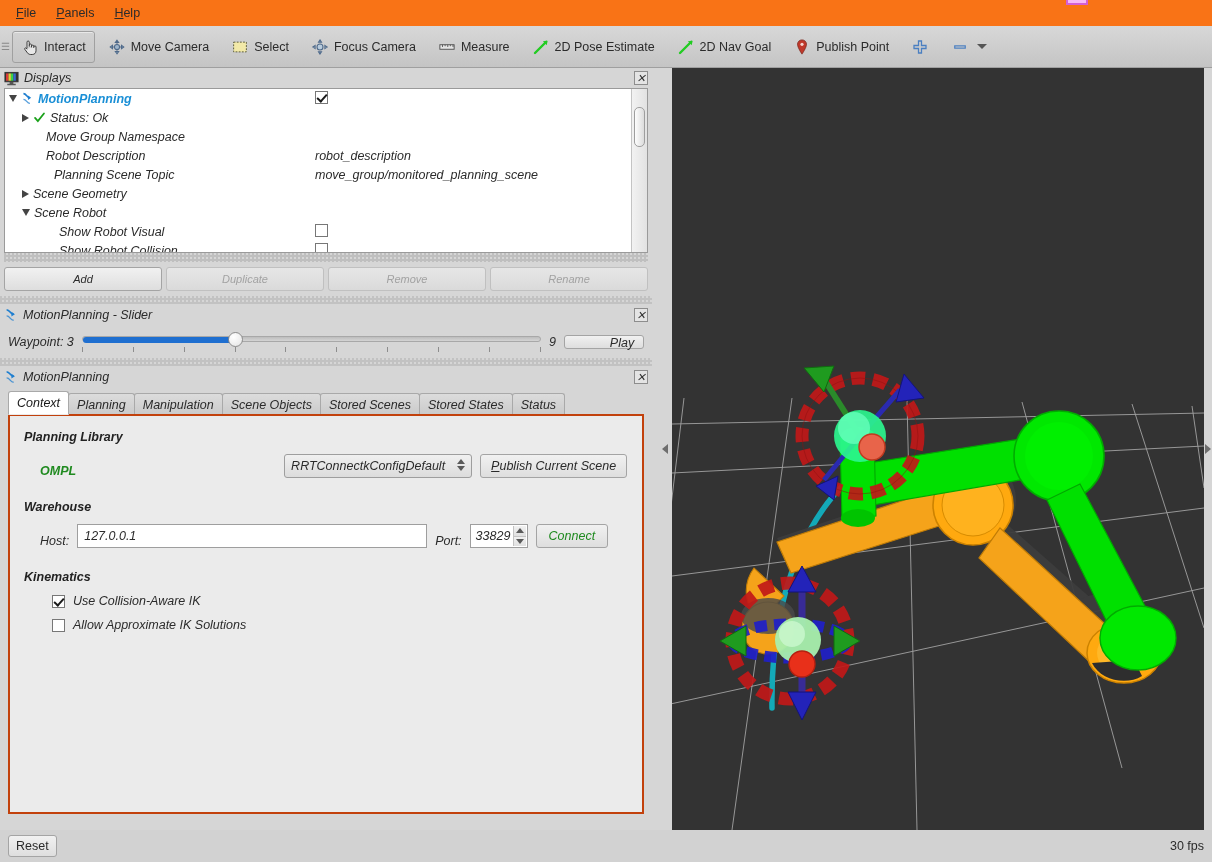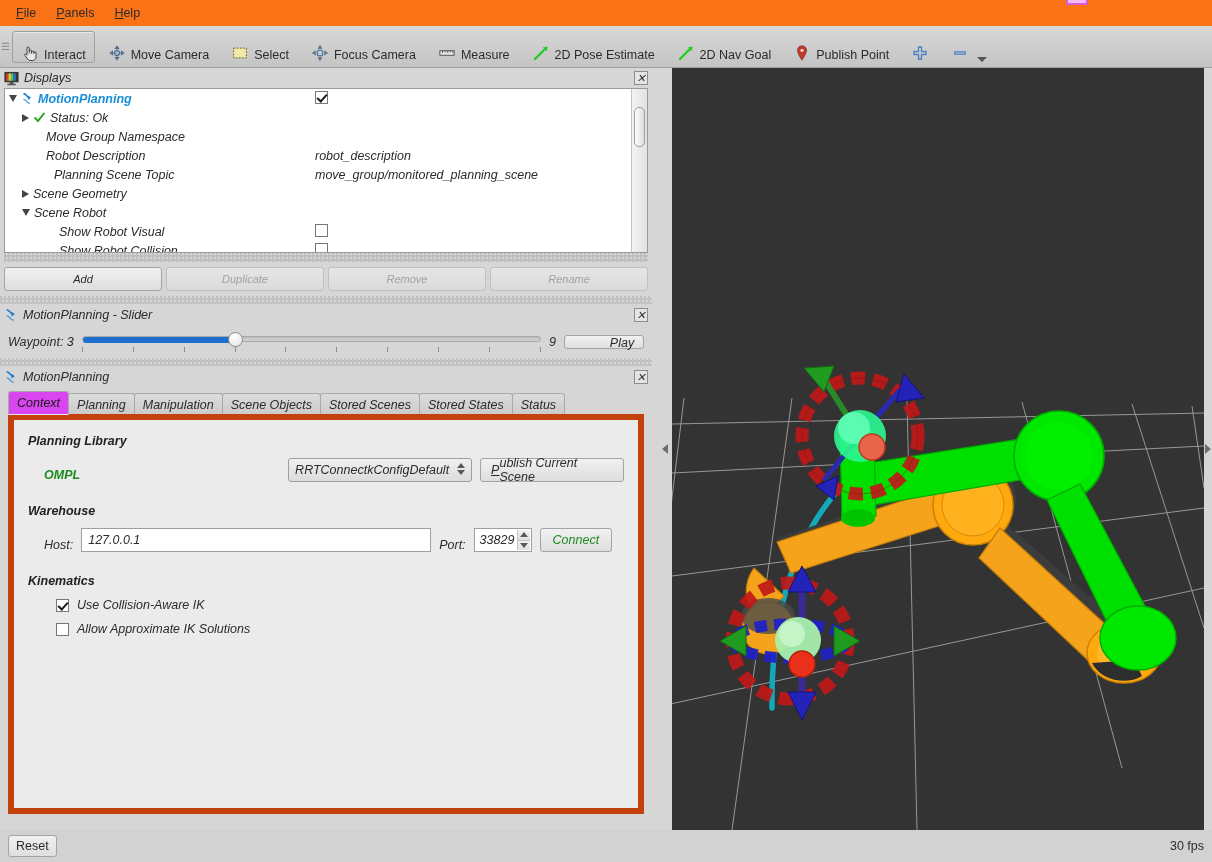--- a/index.html
+++ b/index.html
@@ -31,21 +31,21 @@
     position: absolute; left: 0; top: 26px; width: 1212px; height: 42px;
     background: linear-gradient(to bottom,#d8d8d8 0%,#cdcdcd 55%,#c4c4c4 100%);
     border-bottom: 1px solid #9f9f9f;
     display: flex; align-items: center;
   }
   .tb-grip {
     width: 10px; height: 42px; display: flex; align-items: center;
     justify-content: center; color: #8a8a8a; font-size: 10px; letter-spacing: -1px;
   }
   .tb-btn {
-    display: flex; align-items: flex-end; gap: 5px;
+    display: flex; align-items: center; gap: 5px;
     height: 32px; padding: 0 8px; margin: 0 2px;
     border: 1px solid transparent; border-radius: 3px;
     font-size: 12.5px; color: #2b2b2b; white-space: nowrap; cursor: default;
   }
   .tb-btn.active {
     background: linear-gradient(to bottom,#d2d2d2,#c6c6c6);
     border: 1px solid #a0a0a0;
     box-shadow: inset 0 1px 0 rgba(255,255,255,.5);
   }
   .tb-ico { width: 18px; height: 18px; display: block; }
@@ -175,26 +175,26 @@
   #tabbar { display: flex; align-items: flex-end; padding: 6px 8px 0 8px; height: 28px; }
   .tab {
     height: 22px; padding: 0 8px; font-size: 12.5px;
     display: flex; align-items: center;
     border: 1px solid #a9a9a9; border-bottom: none;
     border-top-left-radius: 3px; border-top-right-radius: 3px;
     background: linear-gradient(to bottom,#dcdcdc,#cacaca);
     color: #2b2b2b; margin-right: -1px; cursor: default;
   }
   .tab.sel {
-    background: #d946ef; height: 24px; color: #1a1a1a;
+    background: #ffffff; height: 24px; color: #1a1a1a;
     border-bottom: 1px solid #ebebeb; position: relative; z-index: 2;
   }
   #tabpane {
     margin: 0 8px 12px 8px; height: 400px;
-    background: #ebebeb; border: 6px solid #c2410c;
+    background: #ebebeb; border: 2px solid #c2410c;
     padding: 12px 14px; position: relative; top: -1px;
   }
   .sec-h { font-weight: bold; font-size: 12.5px; margin: 2px 0 10px 0; color: #222; }
   .sec-h.sp { margin-top: 22px; }
   .row { display: flex; align-items: flex-end; gap: 8px; margin-bottom: 6px; }
   .ompl { font-weight: bold; color: #1f8a1f; font-size: 12.5px; margin-left: 16px; }
   .combo {
     position: relative; width: 188px; height: 24px;
     background: linear-gradient(to bottom,#f0f0f0,#dcdcdc);
     border: 1px solid #9e9e9e; border-radius: 3px;

